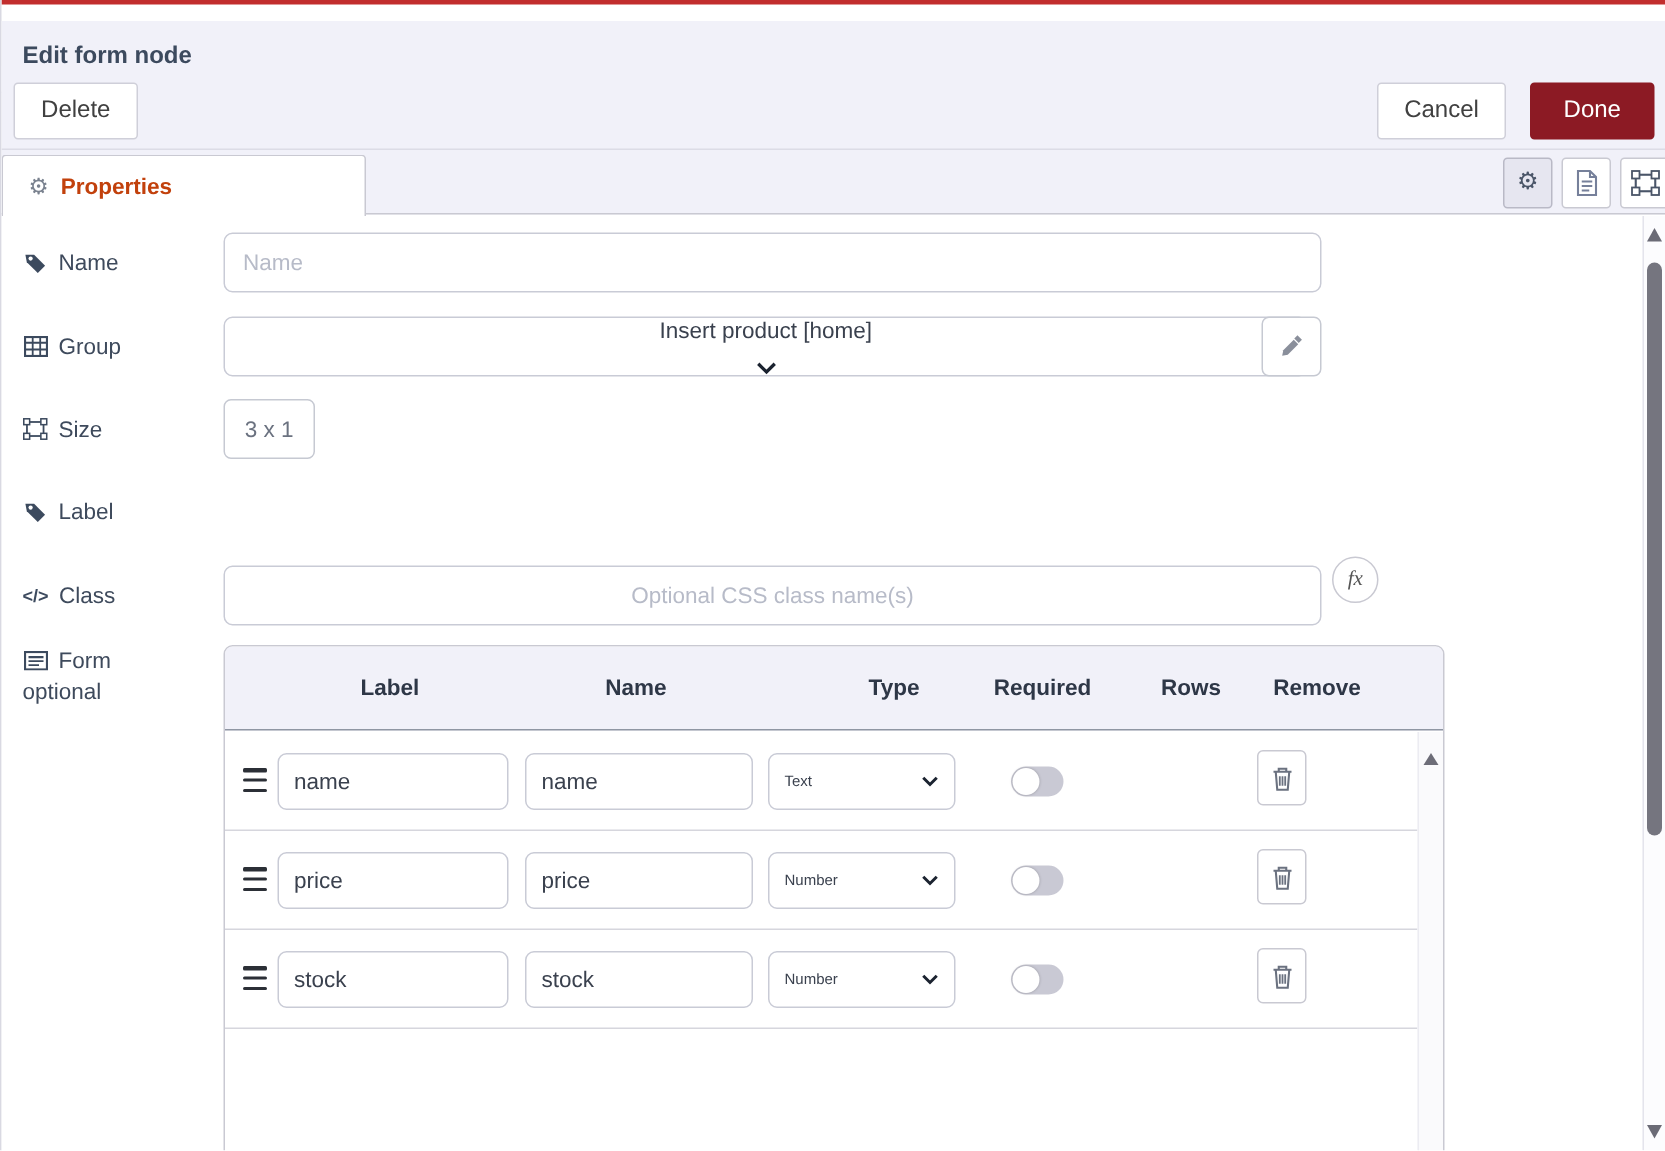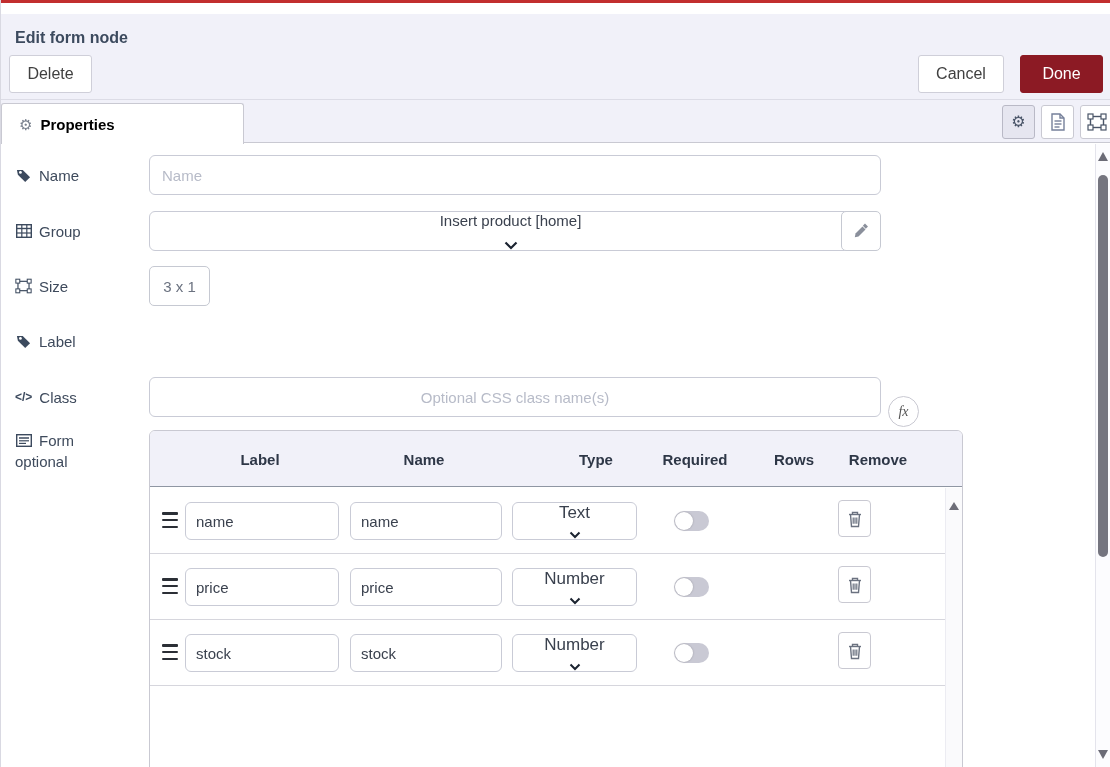--- a/index.html
+++ b/index.html
@@ -16,54 +16,54 @@
   .btn { position:absolute; top:11px; height:38px; border-radius:3px; font-size:16px; font-family:"Liberation Sans",sans-serif; cursor:pointer; }
   .btn.secondary { background:#fff; border:1px solid #CFCFD9; color:#404040; }
   .btn-delete { left:8px; width:83px; }
   .btn-cancel { left:917px; width:86px; }
   .btn-done { left:1019px; width:83px; background:#8C1A24; border:1px solid #8C1A24; color:#fff; }
 
   
   .tabrow { position:absolute; top:100px; left:0; right:0; height:43px; background:#F1F1F9; }
   .tabrow-border { position:absolute; bottom:0; left:0; right:0; height:1px; background:#C9C9D2; }
   .tab { position:absolute; left:0; top:3px; width:243px; height:41px; background:#fff; border:1px solid #C9C9D2; border-bottom:none; border-radius:3px 3px 0 0; z-index:2; display:flex; align-items:center; gap:8px; padding-left:17px; }
-  .tab-label { font-size:15px; font-weight:bold; color:#000000; }
+  .tab-label { font-size:15px; font-weight:bold; color:#c2410c; }
   .gear-glyph { font-size:15px; color:#7A828F; line-height:1; }
   .tab-tools { position:absolute; top:5px; right:-3px; display:flex; gap:6px; z-index:1; }
   .tool-btn { width:33px; height:34px; background:#fff; border:1px solid #C9C9D2; border-radius:3px; display:flex; align-items:center; justify-content:center; cursor:pointer; }
   .tool-btn.active { background:#E6E6F0; border-color:#B9B9C6; }
 
   
   .content { position:absolute; top:144px; left:0; right:0; bottom:0; background:#fff; }
 
   .fld-label { position:absolute; left:14px; height:40px; display:flex; align-items:center; gap:7px; font-size:15px; color:#3E4A5C; }
   .fld-icon { display:inline-flex; align-items:center; justify-content:center; width:17px; }
 
   input.txt { position:absolute; height:40px; border:1px solid #C9CBD6; border-radius:6px; padding:0 12px; font-size:15px; color:#3A414E; font-family:"Liberation Sans",sans-serif; outline:none; background:#fff; }
   input.txt::placeholder { color:#B7BBC8; opacity:1; }
 
   .selectbox { position:absolute; height:40px; border:1px solid #C9CBD6; border-radius:6px; background:#fff; display:flex; align-items:center; justify-content:space-between; padding:0 12px; font-size:15px; color:#3A414E; cursor:pointer; }
 
   .sq-btn { position:absolute; background:#fff; border:1px solid #C6C9D2; border-radius:5px; display:flex; align-items:center; justify-content:center; cursor:pointer; }
   .size-btn { left:148px; top:122px; width:61px; height:40px; font-size:15px; color:#6B7280; }
   .pencil-btn { left:840px; top:67px; width:40px; height:40px; }
-  .fx-btn { left:887px; top:252px; width:31px; height:31px; border-radius:50%; font-family:"Liberation Serif",serif; font-style:italic; font-size:14px; color:#555; border:1px solid #C9C9D2; }
+  .fx-btn { left:887px; top:227px; width:31px; height:31px; border-radius:50%; font-family:"Liberation Serif",serif; font-style:italic; font-size:14px; color:#555; border:1px solid #C9C9D2; }
 
   
   .elems { position:absolute; left:148px; top:286px; width:814px; height:500px; border:1px solid #C9C9D2; border-radius:6px 6px 0 0; background:#fff; overflow:hidden; }
   .elems-head { position:relative; height:56px; background:#F1F1F9; border-bottom:1px solid #8F96A3; }
   .elems-head span { position:absolute; top:50%; transform:translate(-50%,-50%); font-size:15px; font-weight:bold; color:#2E3747; white-space:nowrap; }
   .elems-body { position:absolute; top:57px; left:0; right:17px; bottom:0; }
   .elem-row { position:relative; height:66px; border-bottom:1px solid #D6D6DD; }
   .drag-handle { position:absolute; left:12px; top:24px; width:16px; height:16px; display:flex; flex-direction:column; justify-content:space-between; cursor:grab; }
   .drag-handle i { display:block; height:2.5px; background:#2B2F36; border-radius:1px; }
   .cell-input { position:absolute; top:14px; height:38px; border:1px solid #C9CBD6; border-radius:6px; padding:0 10px; font-size:15px; color:#3A414E; font-family:"Liberation Sans",sans-serif; outline:none; }
   .cell-input.c-label { left:35px; width:154px; }
   .cell-input.c-name { left:200px; width:152px; }
-  .cell-select { top:14px; left:362px; width:125px; height:38px; position:absolute; border:1px solid #C9CBD6; border-radius:6px; background:#fff; display:flex; align-items:center; justify-content:space-between; padding:0 10px; font-size:17px; color:#3A414E; cursor:pointer;flex-direction:column; }
+  .cell-select { top:14px; left:362px; width:125px; height:38px; position:absolute; border:1px solid #C9CBD6; border-radius:6px; background:#fff; display:flex; align-items:center; justify-content:space-between; padding:0 10px; font-size:10px; color:#3A414E; cursor:pointer; }
   .toggle { position:absolute; left:524px; top:23px; width:35px; height:20px; border-radius:10px; background:#C9C9D4; cursor:pointer; }
   .toggle .knob { position:absolute; left:1px; top:1px; width:18px; height:18px; border-radius:50%; background:#fff; box-shadow:0 0 2px rgba(0,0,0,.25); }
   .trash-btn { position:absolute; left:688px; top:12px; width:33px; height:37px; background:#fff; border:1px solid #C9C9D2; border-radius:4px; display:flex; align-items:center; justify-content:center; cursor:pointer; }
   .inner-scroll { position:absolute; top:57px; right:0; bottom:0; width:17px; background:#FAFAFC; border-left:1px solid #ECECF2; }
   .tri-up-sm { position:absolute; top:14px; left:3px; width:0; height:0; border-left:5.5px solid transparent; border-right:5.5px solid transparent; border-bottom:8px solid #6D6D78; }
 
   
   .scrollbar { position:absolute; top:0; right:0; bottom:0; width:15px; background:#FCFCFE; border-left:1px solid #E4E4EC; }
   .sb-up { position:absolute; top:8px; left:2px; width:0; height:0; border-left:5.5px solid transparent; border-right:5.5px solid transparent; border-bottom:9px solid #6B6B76; }
   .sb-down { position:absolute; bottom:8px; left:2px; width:0; height:0; border-left:5.5px solid transparent; border-right:5.5px solid transparent; border-top:9px solid #6B6B76; }

